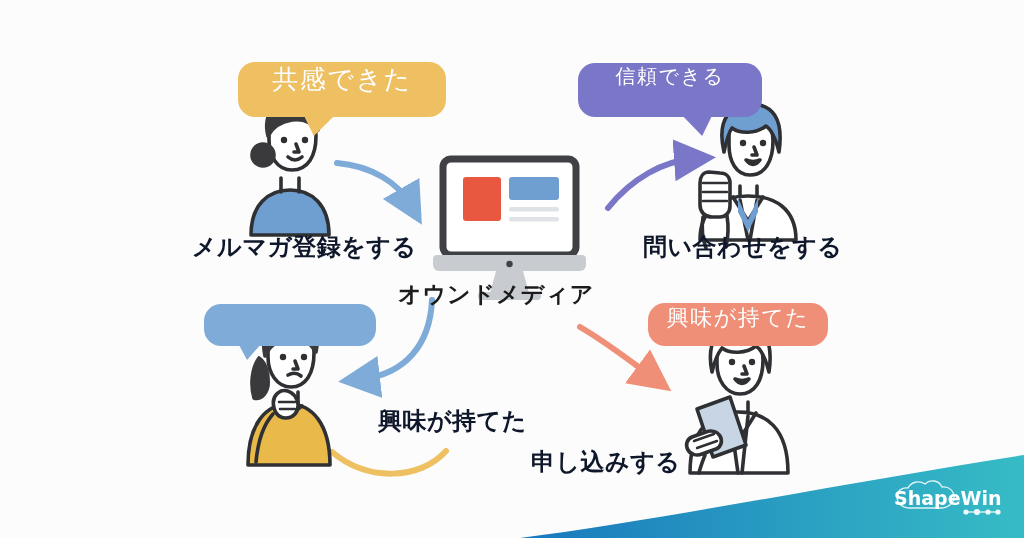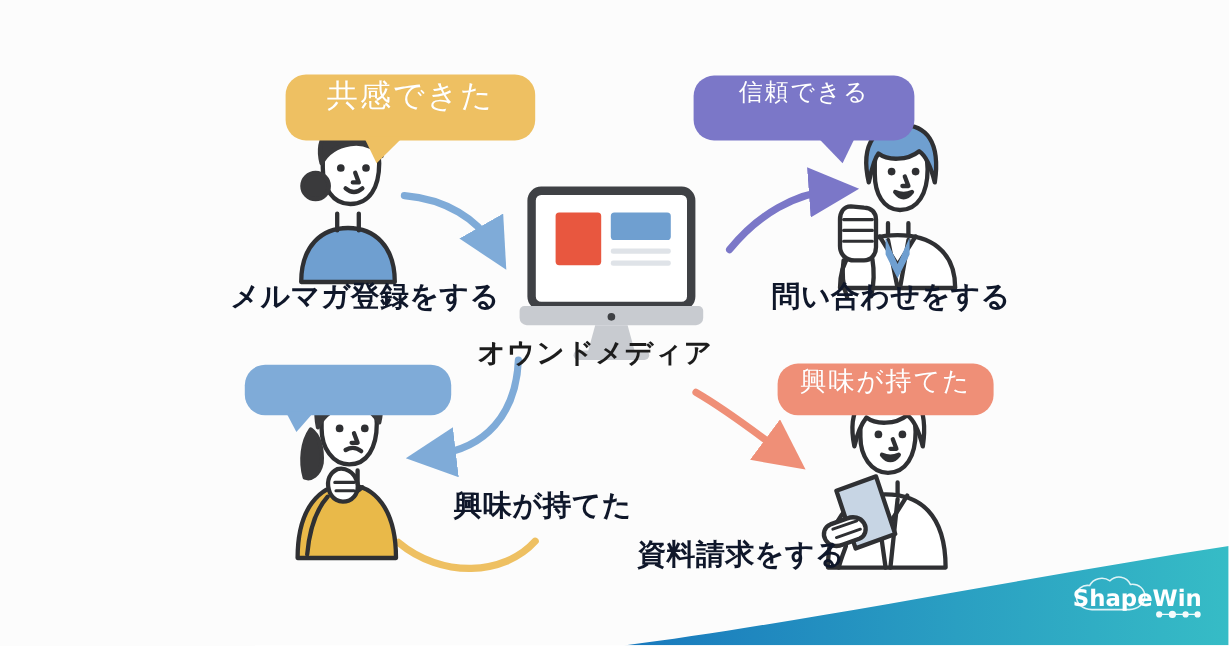--- a/index.html
+++ b/index.html
@@ -329,21 +329,21 @@
   <div class="bubble" id="bubble-concern">
     <span>興味が持てた</span>
   </div>
 
   <div class="label" id="label-newsletter">メルマガ登録をする</div>
 
   <div class="label" id="label-inquiry">問い合わせをする</div>
 
   <div class="label" id="label-apply">興味が持てた</div>
 
-  <div class="label" id="label-request">資料請求をする</div>
+  <div class="label" id="label-request">申し込みする</div>
 
   <div id="center-title">オウンドメディア</div>
 
   <svg class="wave-layer" viewBox="0 0 1024 538">
     <path d="M520,538 C660,520 850,482 1024,455 L1024,538 Z" fill="url(#waveGrad)"></path>
   </svg>
 
   <svg class="brand-logo" viewBox="0 0 120 46">
 
     <g>

